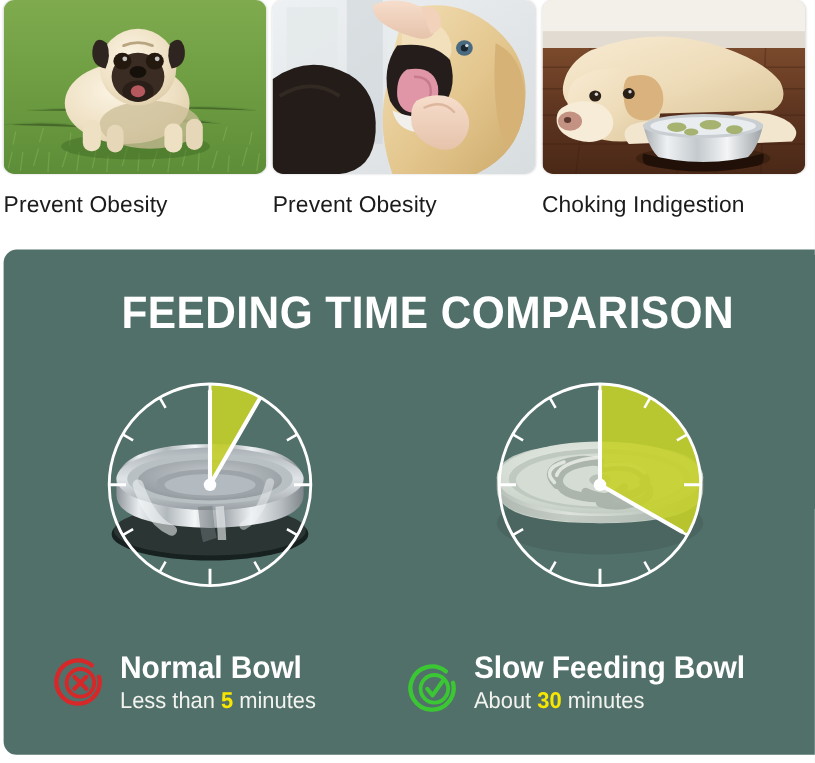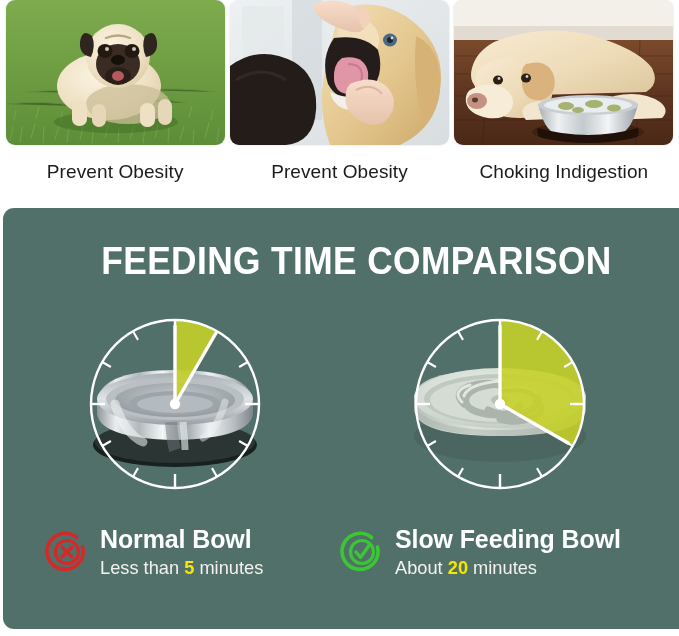--- a/index.html
+++ b/index.html
@@ -24,21 +24,21 @@
     height: 196px;
     display: flex;
     justify-content: space-between;
     padding: 0 3px;
     box-sizing: border-box;
   }
   .benefit-card {
     width: 240px;
     display: flex;
     flex-direction: column;
-    align-items: center;
+    align-items: flex-start;
   }
   .benefit-photo {
     width: 219px;
     height: 145px;
     border-radius: 9px;
     overflow: hidden;
     position: relative;
     box-shadow: 0 0 2px rgba(0,0,0,.18);
   }
   .benefit-photo svg { display: block; width: 100%; height: 100%; }
@@ -83,27 +83,27 @@
   }
   #dial-normal  { left: 72px; }
   #dial-slow    { left: 397px; }
   .dial-wrap svg { position: absolute; left: 0; top: 0; }
   .dial-art  { z-index: 1; }
   .dial-face { z-index: 2; }
 
   
   .result-block {
     position: absolute;
-    top: 318px;
+    top: 335px;
     display: flex;
     align-items: flex-start;
     gap: 11px;
   }
   #result-normal { left: 42px; }
-  #result-slow   { left: 337px; }
+  #result-slow   { left: 337px; align-items: flex-end; }
   .result-icon { margin-top: 4px; flex: none; }
   .result-text { display: flex; flex-direction: column; }
   .result-title {
     color: #ffffff;
     font-size: 26px;
     font-weight: bold;
     line-height: 1.06;
     letter-spacing: -.1px;
     transform: scaleX(.96);
     transform-origin: left center;
@@ -456,17 +456,17 @@
   </div>
 
   <div class="result-block" id="result-slow">
     <svg class="result-icon" width="44" height="44" viewBox="0 0 44 44">
       <path d="M31.5 7.5 A18 18 0 1 0 37.5 17" fill="none" stroke="#3bc634" stroke-width="3.6" stroke-linecap="round"></path>
       <circle cx="22" cy="22" r="11.5" fill="none" stroke="#3bc634" stroke-width="3.2"></circle>
       <path d="M16 22 l4.5 5.5 L29 15.5" fill="none" stroke="#3bc634" stroke-width="3.4" stroke-linecap="round" stroke-linejoin="round"></path>
     </svg>
     <div class="result-text">
       <div class="result-title">Slow Feeding Bowl</div>
-      <div class="result-sub"><span>About </span><span class="hl-number">20</span><span> minutes</span></div>
+      <div class="result-sub"><span>About </span><span class="hl-number">30</span><span> minutes</span></div>
     </div>
   </div>
 
 </div>
 
 </body></html>

